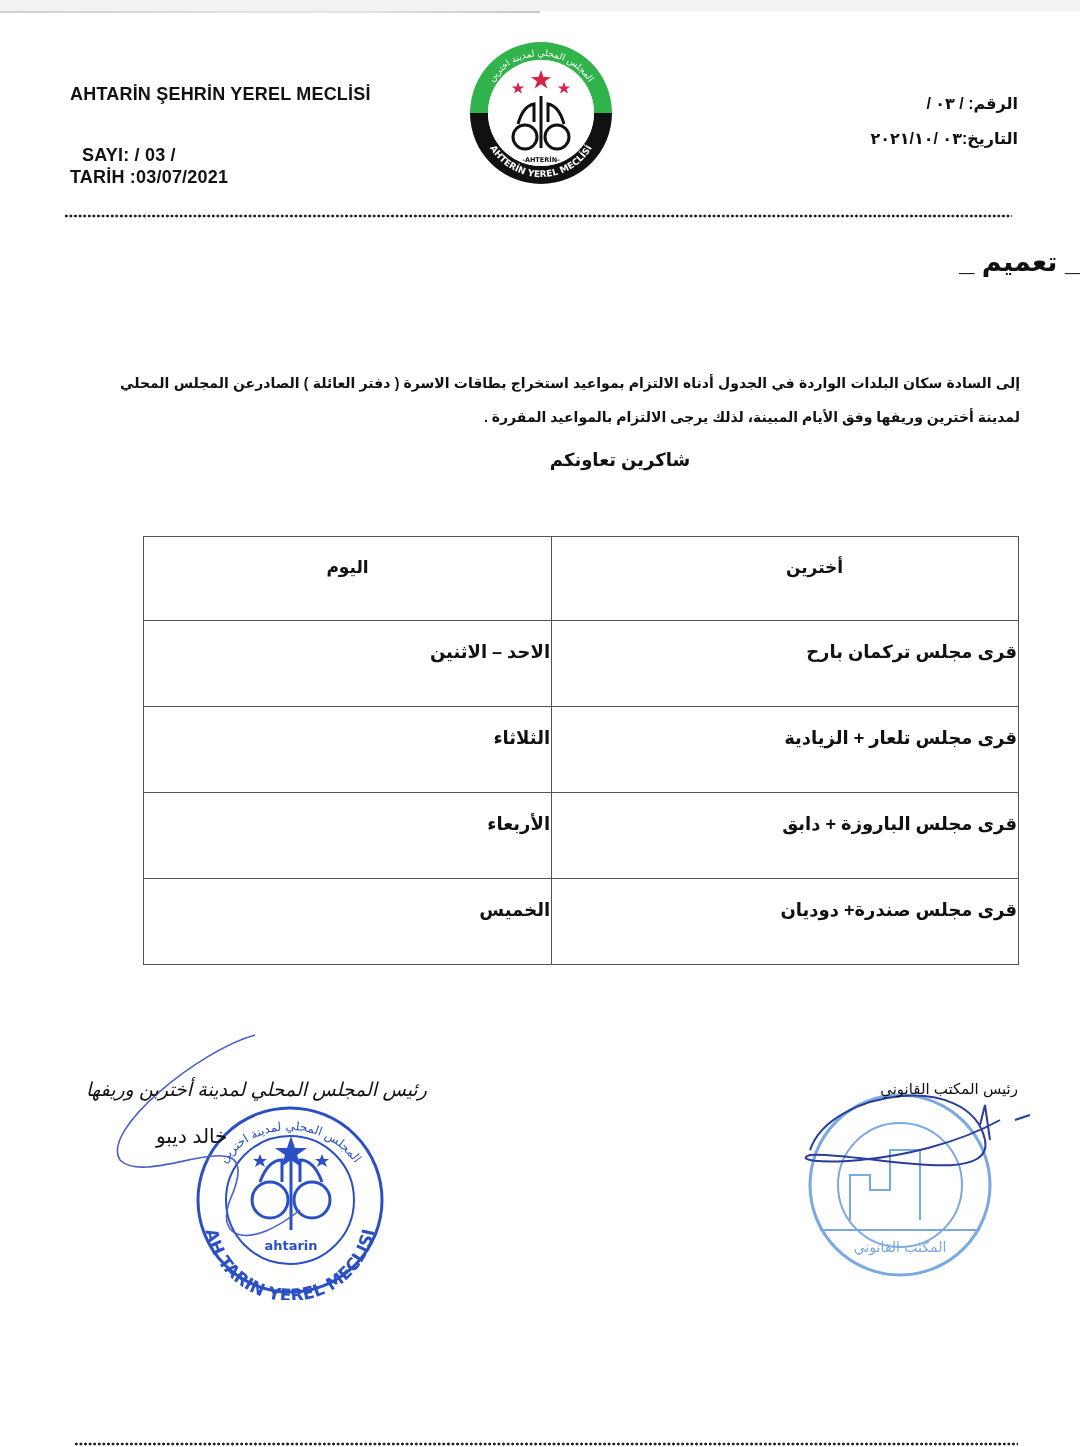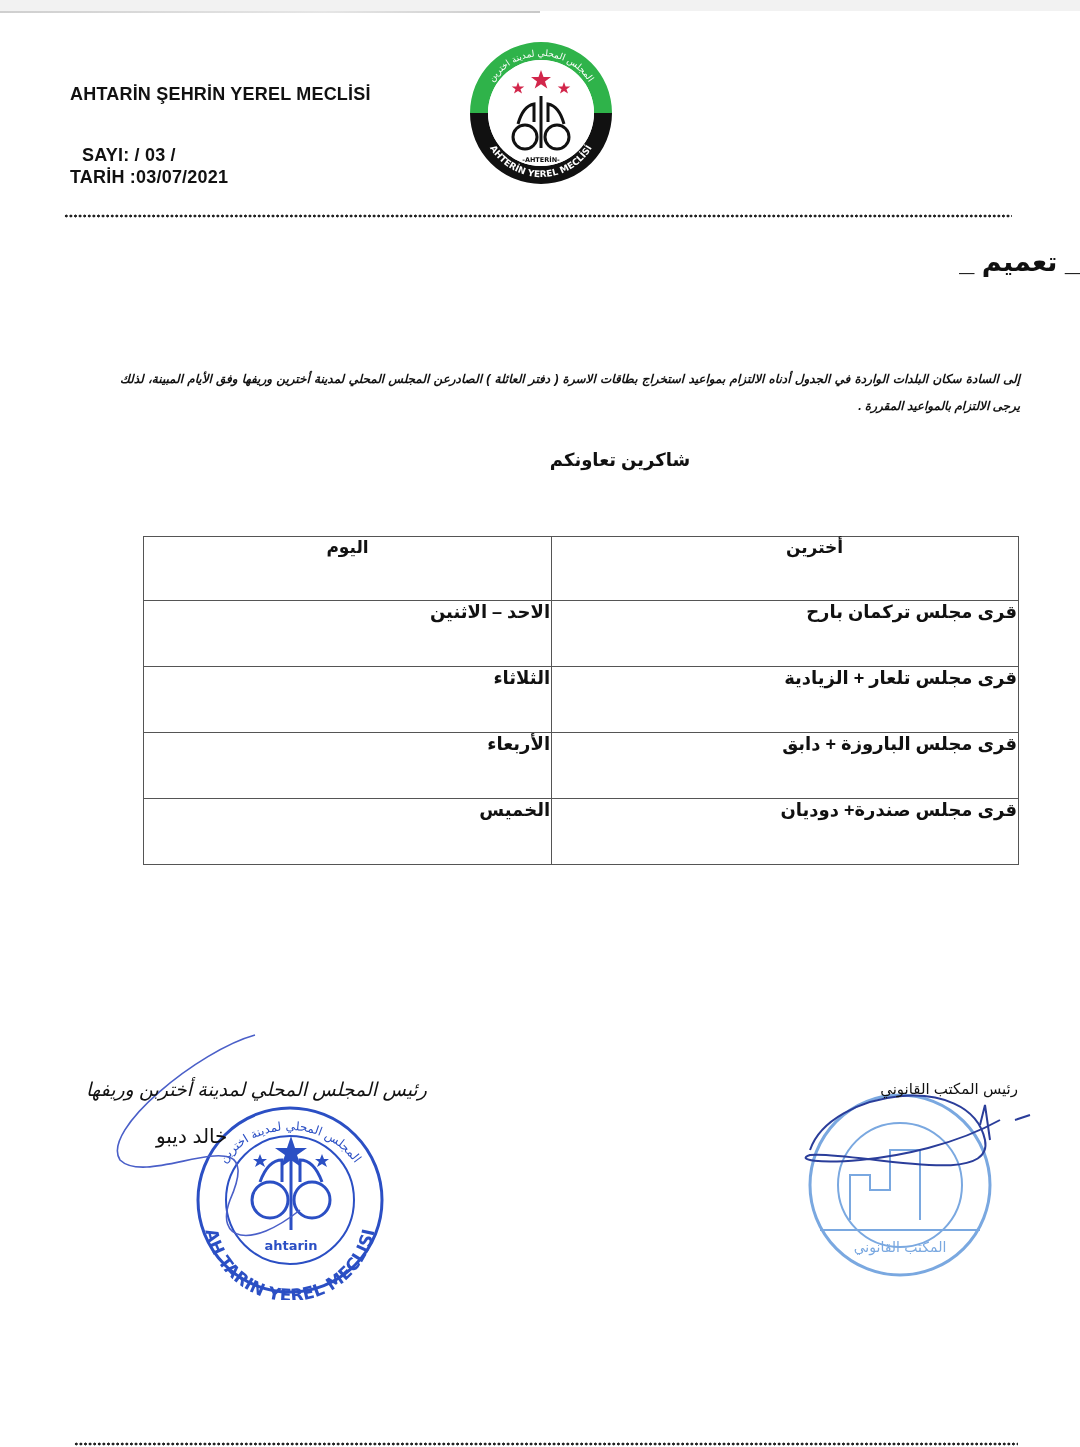--- a/index.html
+++ b/index.html
@@ -26,25 +26,25 @@
   .logo { position: absolute; left: 468px; top: 40px; width: 146px; height: 146px; }
 
   .dotline { position: absolute; height: 4px;
     background-image: radial-gradient(circle, #222 1.4px, transparent 1.6px);
     background-size: 4.6px 4px; background-repeat: repeat-x; }
   .dl-top { left: 64px; top: 214px; width: 948px; }
   .dl-bot { left: 74px; top: 1442px; width: 944px; }
 
   .title { position: absolute; left: 0; width: 1080px; top: 246px; text-align: right; font-weight: bold; font-size: 27px; direction: rtl; }
 
-  .body-text { position: absolute; right: 60px; top: 366px; width: 900px; direction: rtl; text-align: justify; font-weight: bold; font-size: 12px; line-height: 27px; font-style: italic; }
+  .body-text { position: absolute; right: 60px; top: 366px; width: 900px; direction: rtl; text-align: justify; font-weight: bold; font-size: 14px; line-height: 34px; }
   .thanks { position: absolute; left: 0; width: 1240px; top: 449px; text-align: center; direction: rtl; font-weight: bold; font-size: 18px; }
 
   table.sched { position: absolute; left: 143px; top: 536px; width: 876px; border-collapse: collapse; direction: rtl; }
-  table.sched td, table.sched th { border: 1.5px solid #555; height: 64px; vertical-align: top; padding-top: 0; font-weight: bold; font-size: 18px; }
+  table.sched td, table.sched th { border: 1.5px solid #555; height: 64px; vertical-align: top; padding-top: 20px; font-weight: bold; font-size: 18px; }
   table.sched th { height: 62px; font-size: 17px; }
   table.sched .c-town { width: 438px; padding-left: 60px; }
   table.sched .c-day { width: 438px; }
 
   .sig-left-title { position: absolute; left: 86px; top: 1078px; direction: rtl; font-style: italic; font-size: 19px; white-space: nowrap; }
   .sig-left-name { position: absolute; left: 156px; top: 1124px; direction: rtl; font-size: 20px; white-space: nowrap; }
   .sig-right-title { position: absolute; right: 62px; top: 1080px; direction: rtl; font-size: 15px; white-space: nowrap; text-align: right; }
 
   .stamp-left { position: absolute; left: 100px; top: 1010px; width: 300px; height: 290px; }
   .stamp-right { position: absolute; left: 790px; top: 1080px; width: 250px; height: 200px; }
@@ -84,20 +84,22 @@
     <circle cx="57" cy="97" r="12"></circle>
     <circle cx="89" cy="97" r="12"></circle>
     <path d="M 50 84 Q 55 66 66 64 L 66 82"></path>
     <path d="M 96 84 Q 91 66 80 64 L 80 82"></path>
     <line x1="73" y1="56" x2="73" y2="108"></line>
   </g>
   <text x="73" y="122" font-size="6.5" font-weight="bold" text-anchor="middle" fill="#111" font-family="DejaVu Sans, sans-serif">-AHTERİN-</text>
 </svg>
 
 <div class="hdr-right">
+  <div class="r2">الرقم: / ٠٣ /</div>
+  <div class="r3">التاريخ:٠٣ /٢٠٢١/١٠</div>
 </div>
 
 <div class="dotline dl-top"></div>
 
 <div class="title">_ تعميم _</div>
 
 <div class="body-text">إلى السادة سكان البلدات الواردة في الجدول أدناه الالتزام بمواعيد استخراج بطاقات الاسرة ( دفتر العائلة ) الصادرعن المجلس المحلي لمدينة أخترين وريفها وفق الأيام  المبينة، لذلك يرجى الالتزام بالمواعيد المقررة .</div>
 <div class="thanks">شاكرين تعاونكم</div>
 
 <table class="sched">

